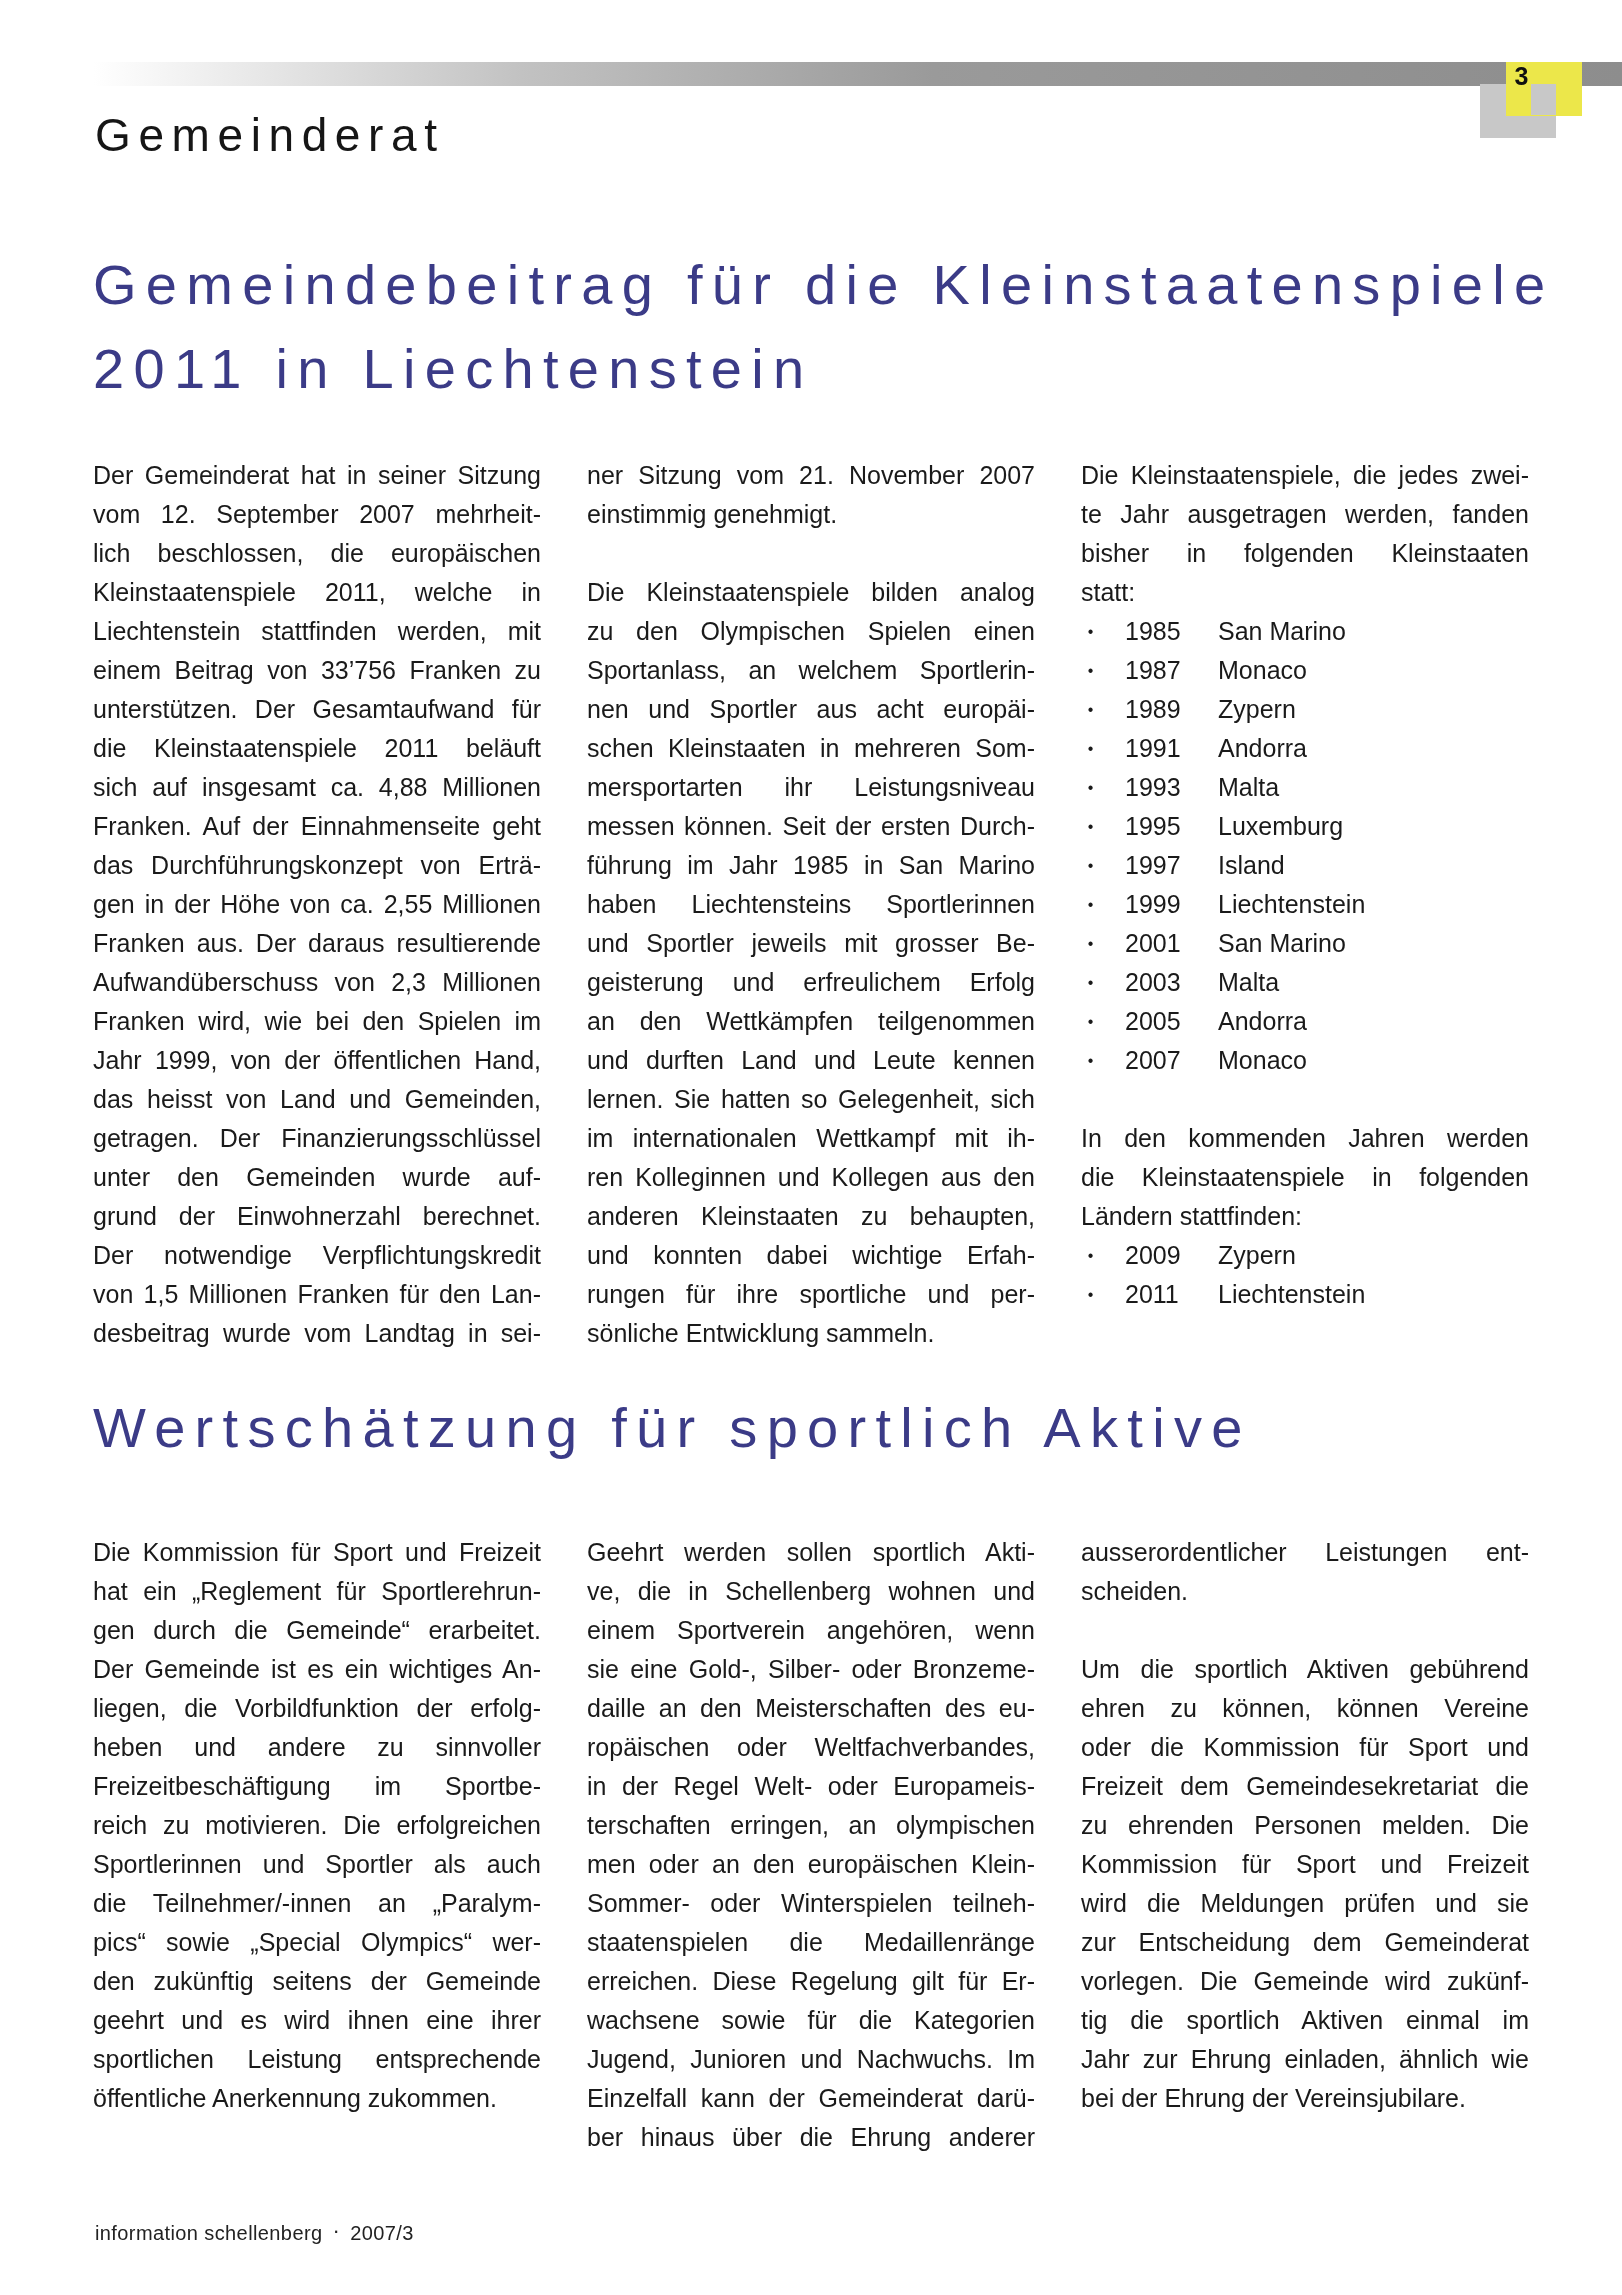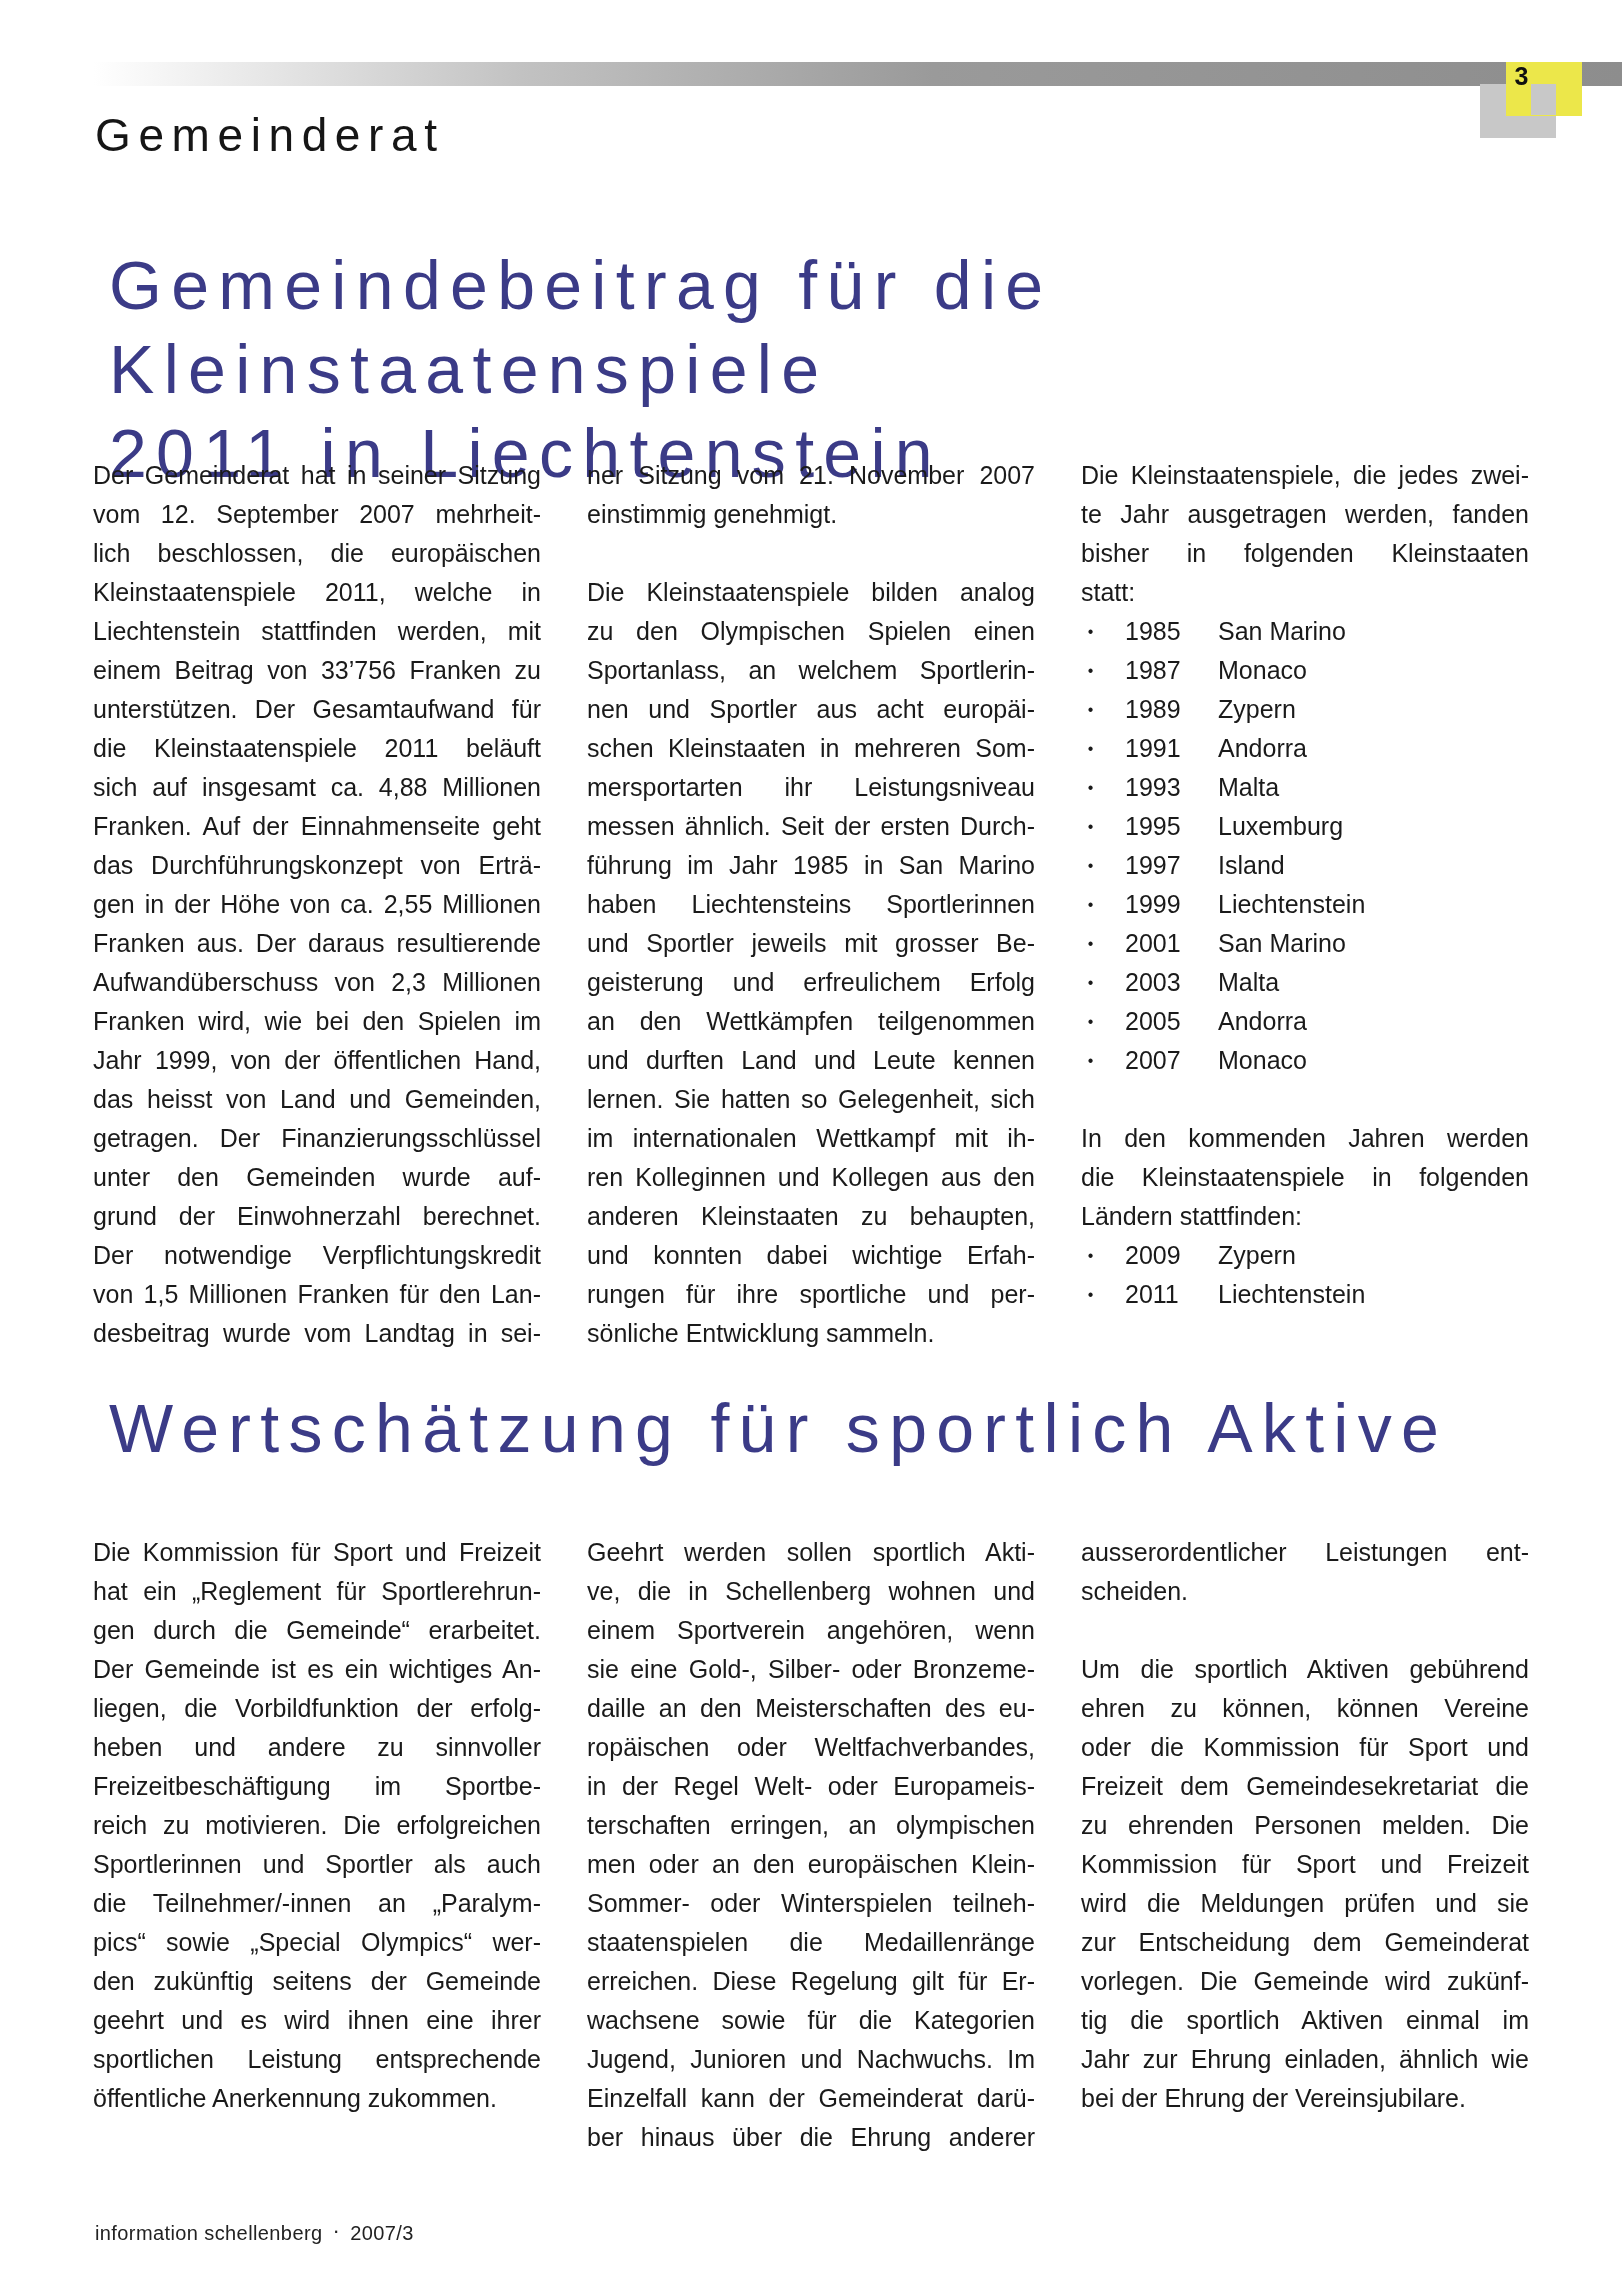--- a/index.html
+++ b/index.html
@@ -25,22 +25,22 @@
   .corner-notch{position:absolute;left:1531px;top:84px;width:25px;height:31px;background:var(--graysq);}
   .pagenum{
     position:absolute;left:8.4px;top:0px;
     font-size:25px;font-weight:bold;color:#101010;line-height:29px;
   }
   .kicker{
     position:absolute;left:95px;top:108px;
     font-size:46px;letter-spacing:7.6px;color:#161616;
   }
   .headline{
-    position:absolute;left:109px;color:var(--accent);
-    font-size:68px;letter-spacing:9.3px;line-height:84px;font-weight:400;
+    position:absolute;left:93px;color:var(--accent);
+    font-size:56px;letter-spacing:9.3px;line-height:84px;font-weight:400;
   }
   #headline1{top:243px;}
   #headline2{top:1386px;}
   .cols{position:absolute;left:93px;width:1436px;display:flex;gap:46px;}
   #cols1{top:456px;}
   #cols2{top:1533px;}
   .col{width:448px;}
   .line{height:39px;line-height:39px;font-size:25px;color:var(--ink);overflow:hidden;}
   .jline{text-align:justify;text-align-last:justify;}
   .lline{text-align:left;}
@@ -101,21 +101,21 @@
     <div class="col">
       <div class="line jline">ner Sitzung vom 21. November 2007</div>
       <div class="line lline">einstimmig genehmigt.</div>
       <div class="line gap"></div>
       <div class="line jline">Die Kleinstaatenspiele bilden analog</div>
       <div class="line jline">zu den Olympischen Spielen einen</div>
       <div class="line jline">Sportanlass, an welchem Sportlerin-</div>
       <div class="line jline">nen und Sportler aus acht europäi-</div>
       <div class="line jline">schen Kleinstaaten in mehreren Som-</div>
       <div class="line jline">mersportarten ihr Leistungsniveau</div>
-      <div class="line jline">messen ähnlich. Seit der ersten Durch-</div>
+      <div class="line jline">messen können. Seit der ersten Durch-</div>
       <div class="line jline">führung im Jahr 1985 in San Marino</div>
       <div class="line jline">haben Liechtensteins Sportlerinnen</div>
       <div class="line jline">und Sportler jeweils mit grosser Be-</div>
       <div class="line jline">geisterung und erfreulichem Erfolg</div>
       <div class="line jline">an den Wettkämpfen teilgenommen</div>
       <div class="line jline">und durften Land und Leute kennen</div>
       <div class="line jline">lernen. Sie hatten so Gelegenheit, sich</div>
       <div class="line jline">im internationalen Wettkampf mit ih-</div>
       <div class="line jline">ren Kolleginnen und Kollegen aus den</div>
       <div class="line jline">anderen Kleinstaaten zu behaupten,</div>

